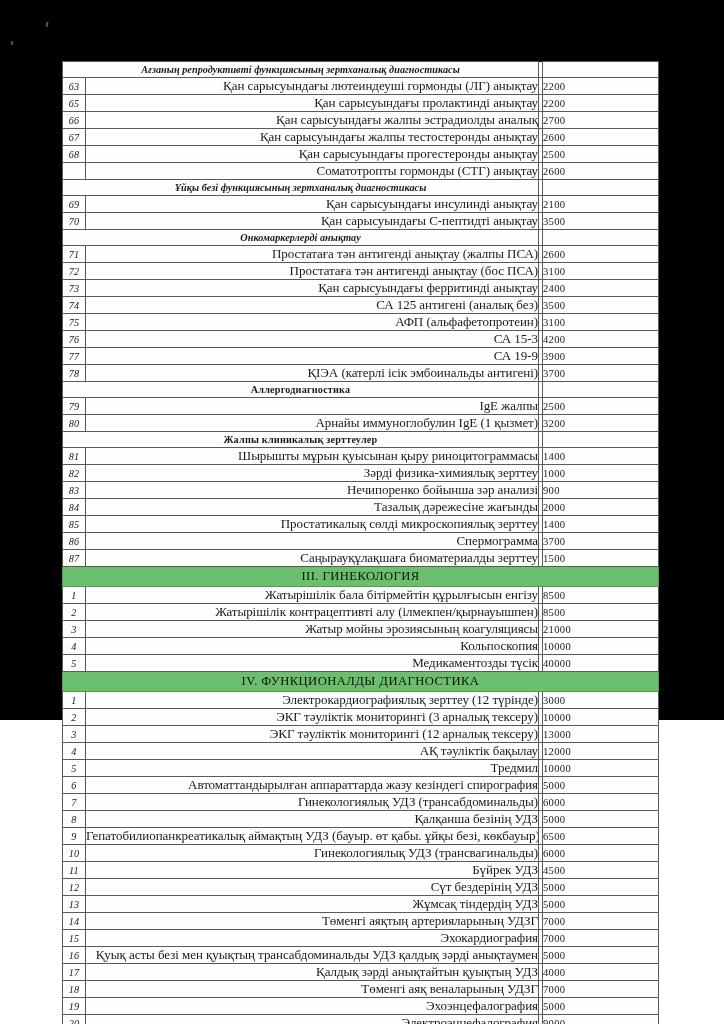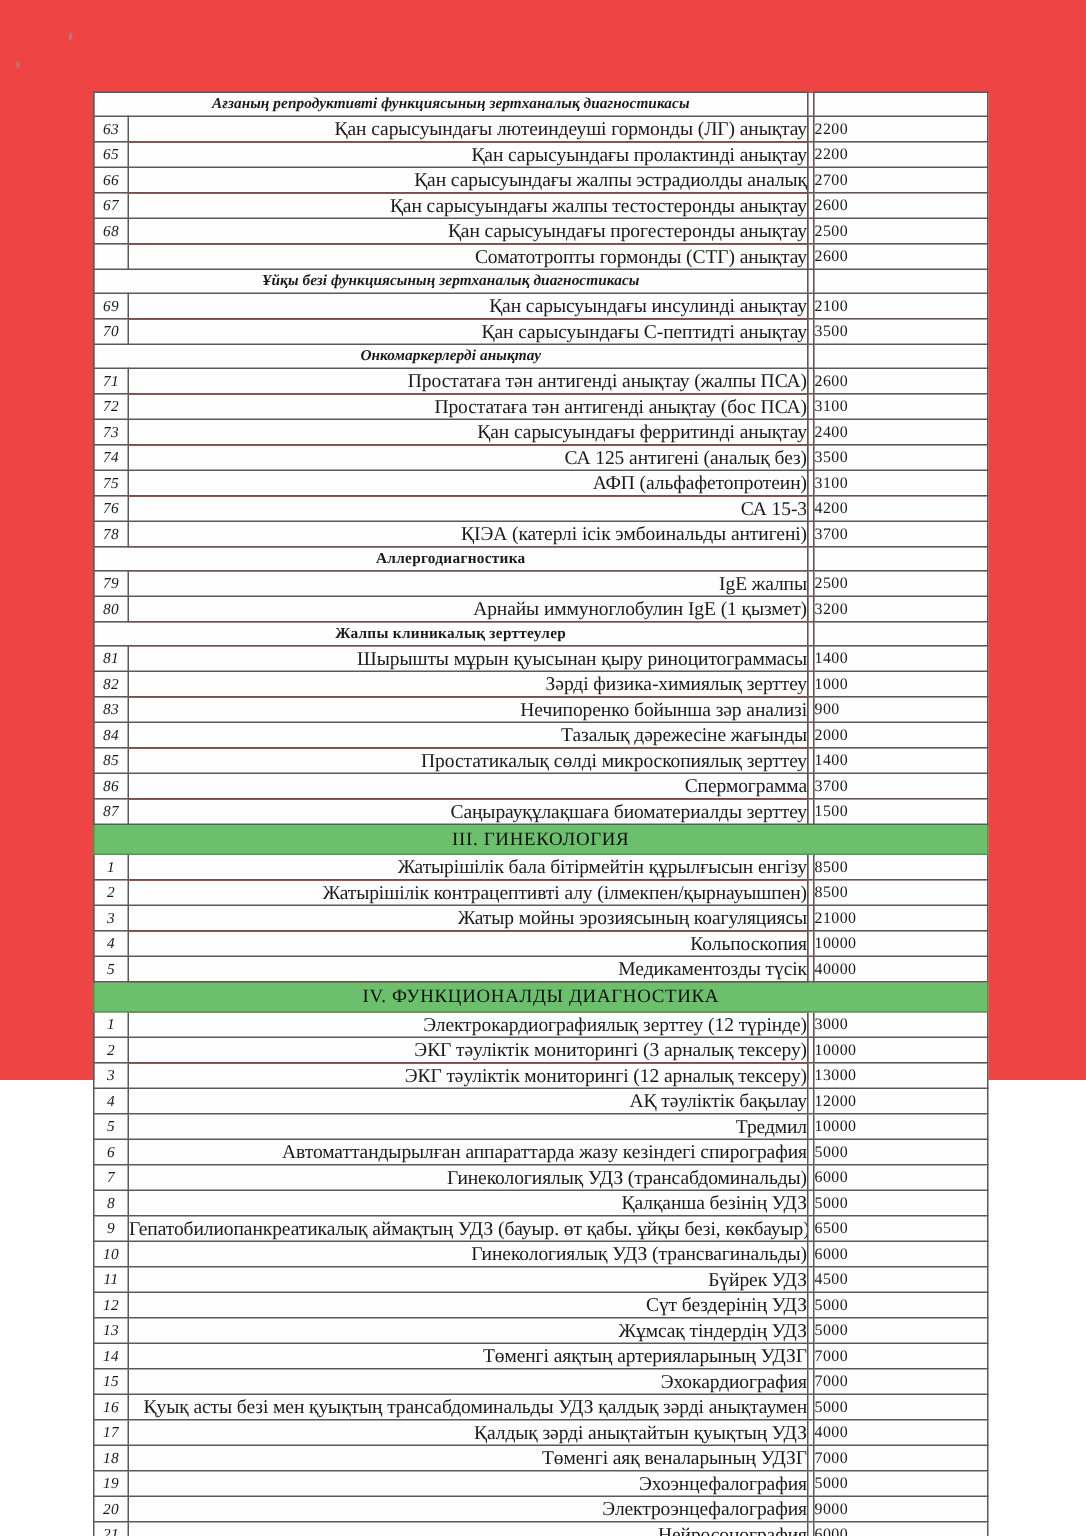--- a/index.html
+++ b/index.html
@@ -15,21 +15,21 @@
     position: relative;
     overflow: hidden;
   }
 
   .page {
     position: absolute;
     left: 0;
     top: 0;
     width: 724px;
     height: 720px;
-    background: #ef4444;
+    background: #000000;
   }
 
   
   .speck {
     position: absolute;
     background: #9a9a9a;
     opacity: 0.55;
   }
   .speck.a { left: 46px; top: 22px;  width: 2px; height: 5px; transform: rotate(12deg); }
   .speck.b { left: 11px; top: 41px;  width: 2px; height: 4px; transform: rotate(-8deg); }
@@ -240,20 +240,26 @@
           <td class="gap"></td>
           <td class="price">3100</td>
         </tr>
         <tr>
           <td class="num">76</td>
           <td class="name">СА 15-3</td>
           <td class="gap"></td>
           <td class="price">4200</td>
         </tr>
         <tr>
+          <td class="num">77</td>
+          <td class="name">СА 19-9</td>
+          <td class="gap"></td>
+          <td class="price">3900</td>
+        </tr>
+        <tr>
           <td class="num">78</td>
           <td class="name">ҚІЭА (катерлі ісік эмбоинальды антигені)</td>
           <td class="gap"></td>
           <td class="price">3700</td>
         </tr>
         <tr class="subhead subhead-plain">
           <td class="subhead-cell" colspan="2">Аллергодиагностика</td>
           <td class="gap subhead-gapcell"></td>
           <td class="price subhead-price">&nbsp;</td>
         </tr>

